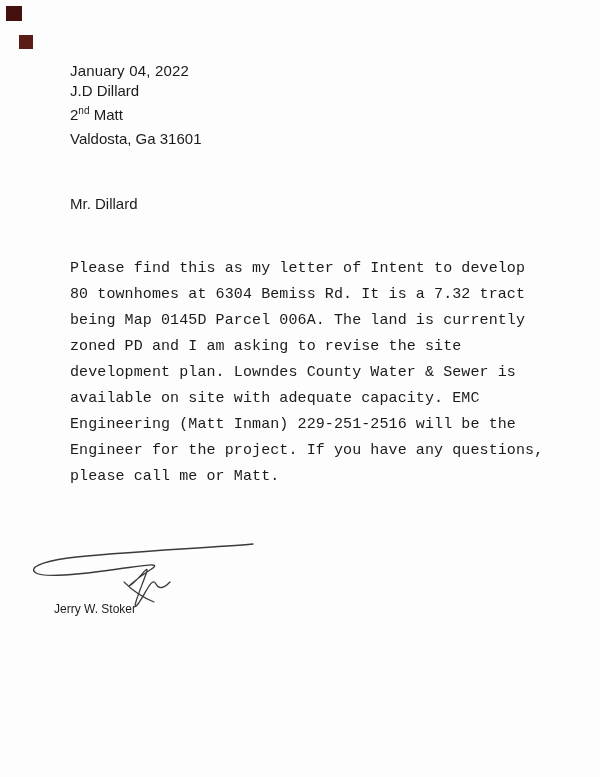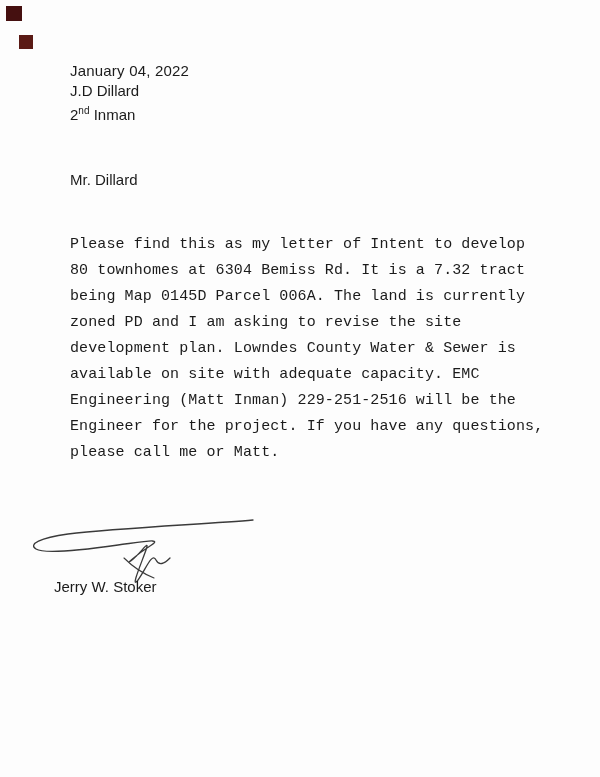--- a/index.html
+++ b/index.html
@@ -49,38 +49,39 @@
   }
   .sig-svg {
     position: absolute;
     left: 0;
     top: 0;
   }
   .signer-name {
     position: absolute;
     left: 26px;
     top: 64px;
-    font-size: 15px;
+    font-size: 12px;
   }
 </style>
 </head>
 <body>
 
 <div class="page">
 
   <div class="scan-mark m1"></div>
   <div class="scan-mark m2"></div>
 
   <div class="content">
 
     <div class="date-line">January 04, 2022</div>
 
     <div class="addr-block">
       <div>J.D Dillard</div>
-      <div><span>2</span><sup>nd</sup><span> Inman</span></div>
+      <div><span>2</span><sup>nd</sup><span> Matt</span></div>
+      <div>Valdosta, Ga 31601</div>
     </div>
 
     <div class="salutation">Mr. Dillard</div>
 
     <div class="body-par">Please find this as my letter of Intent to develop 80 townhomes at 6304 Bemiss Rd. It is a 7.32 tract being Map 0145D Parcel 006A. The land is currently zoned PD and I am asking to revise the site development plan. Lowndes County Water &amp; Sewer is available on site with adequate capacity. EMC Engineering (Matt Inman) 229-251-2516 will be the Engineer for the project. If you have any questions, please call me or Matt.</div>
 
 
     <div class="sig-wrap">
       <svg class="sig-svg" width="230" height="92" viewBox="0 0 230 92">
         <path d="M225 6

